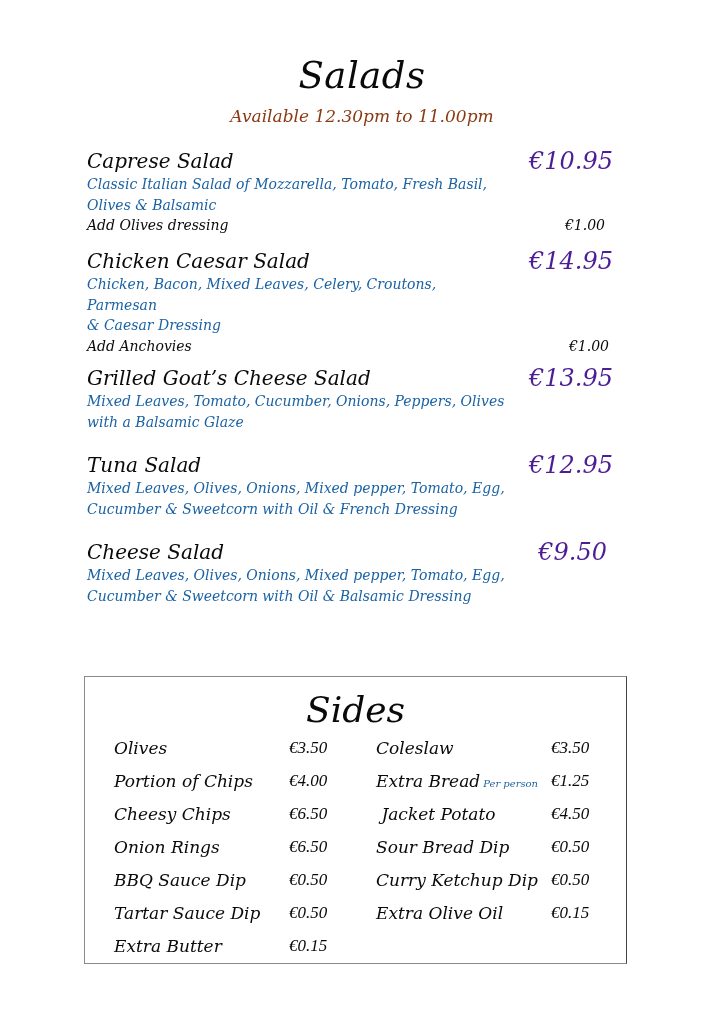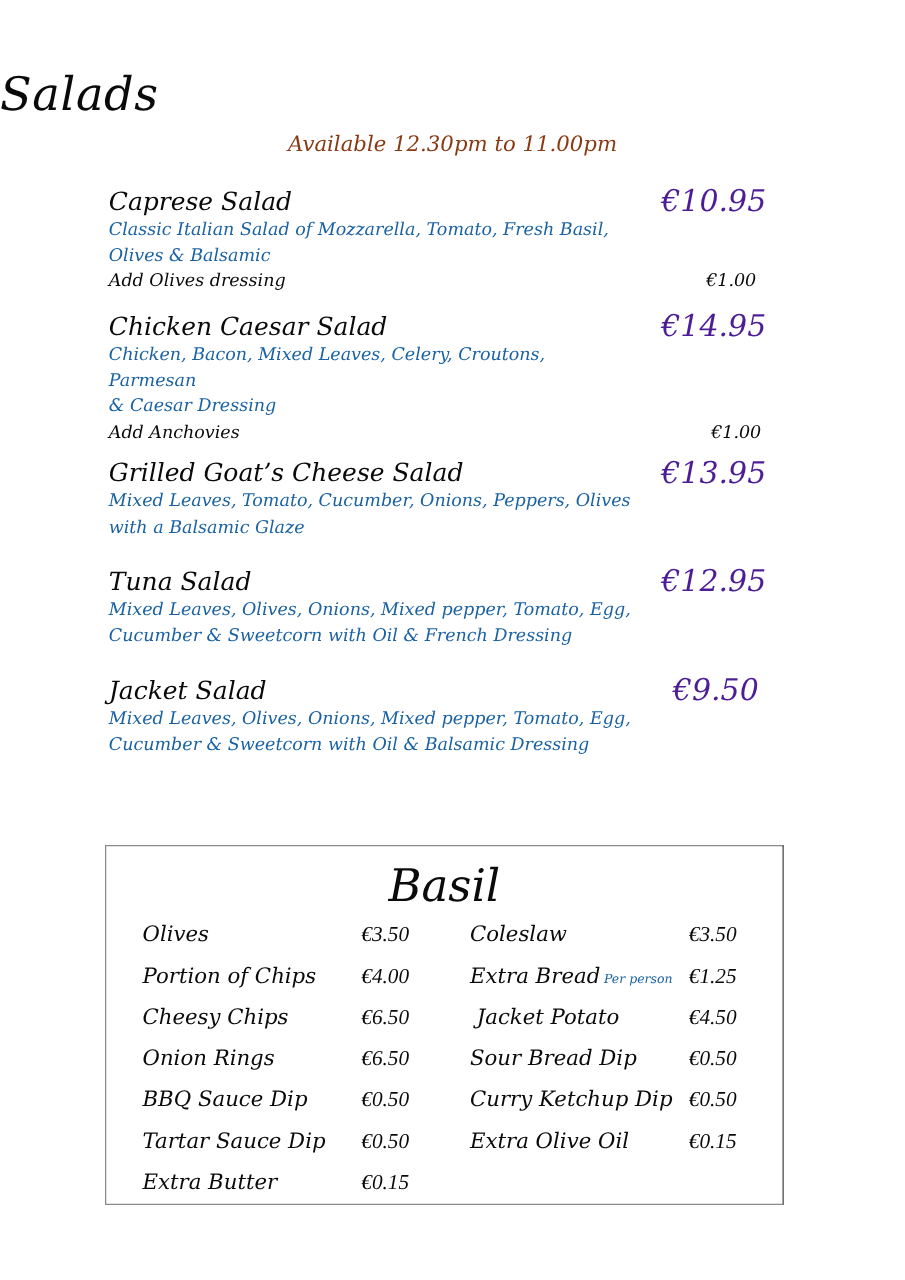--- a/index.html
+++ b/index.html
@@ -14,21 +14,21 @@
       overflow: hidden;
       font-family: "DejaVu Serif", serif;
       font-style: italic;
       color: #111111;
     }
     .page-title {
       position: absolute;
       left: 0;
       width: 724px;
       top: 52px;
-      text-align: left;
+      text-align: center;
       font-size: 37px;
       line-height: 48px;
       color: #0a0a0a;
       letter-spacing: 0.5px;
     }
     .page-subtitle {
       position: absolute;
       left: 0;
       width: 724px;
       top: 104px;
@@ -157,28 +157,28 @@
 </div>
 
 <div class="salad" style="top:452px;">
   <div class="salad-name">Tuna Salad</div>
   <div class="salad-price">€12.95</div>
   <div class="salad-desc">Mixed Leaves, Olives, Onions, Mixed pepper, Tomato, Egg,
 Cucumber &amp; Sweetcorn with Oil &amp; French Dressing</div>
 </div>
 
 <div class="salad" style="top:539px;">
-  <div class="salad-name">Jacket Salad</div>
+  <div class="salad-name">Cheese Salad</div>
   <div class="salad-price" style="right:20px;">€9.50</div>
   <div class="salad-desc">Mixed Leaves, Olives, Onions, Mixed pepper, Tomato, Egg,
 Cucumber &amp; Sweetcorn with Oil &amp; Balsamic Dressing</div>
 </div>
 
 <div class="sides-box">
-  <div class="sides-title">Basil</div>
+  <div class="sides-title">Sides</div>
 
   <div class="side-col left">
     <div class="side-row"><span>Olives</span><span class="side-price">€3.50</span></div>
     <div class="side-row"><span>Portion of Chips</span><span class="side-price">€4.00</span></div>
     <div class="side-row"><span>Cheesy Chips</span><span class="side-price">€6.50</span></div>
     <div class="side-row"><span>Onion Rings</span><span class="side-price">€6.50</span></div>
     <div class="side-row"><span>BBQ Sauce Dip</span><span class="side-price">€0.50</span></div>
     <div class="side-row"><span>Tartar Sauce Dip</span><span class="side-price">€0.50</span></div>
     <div class="side-row"><span>Extra Butter</span><span class="side-price">€0.15</span></div>
   </div>

